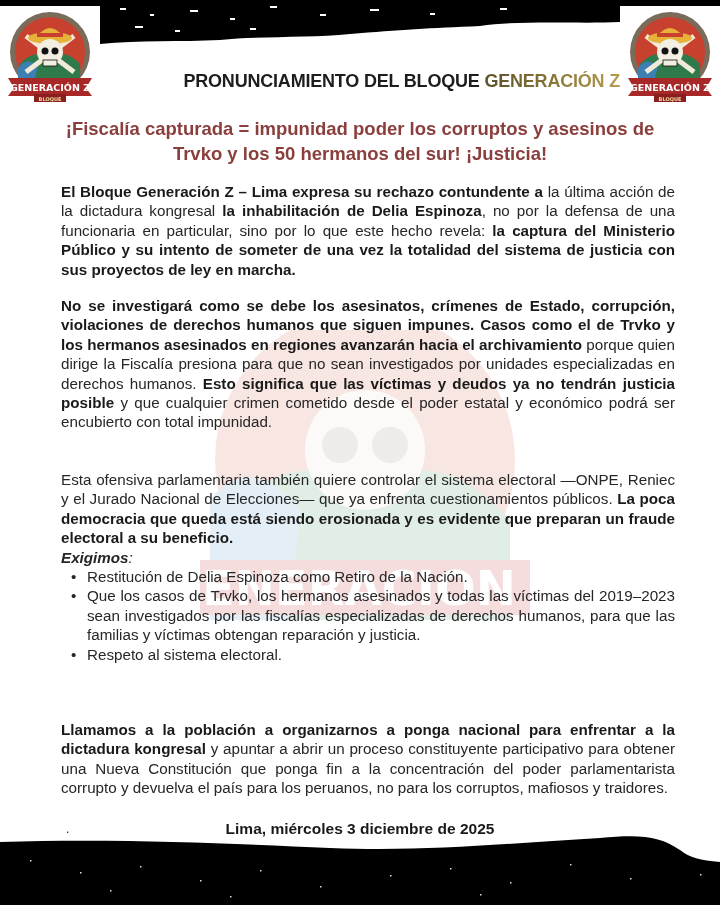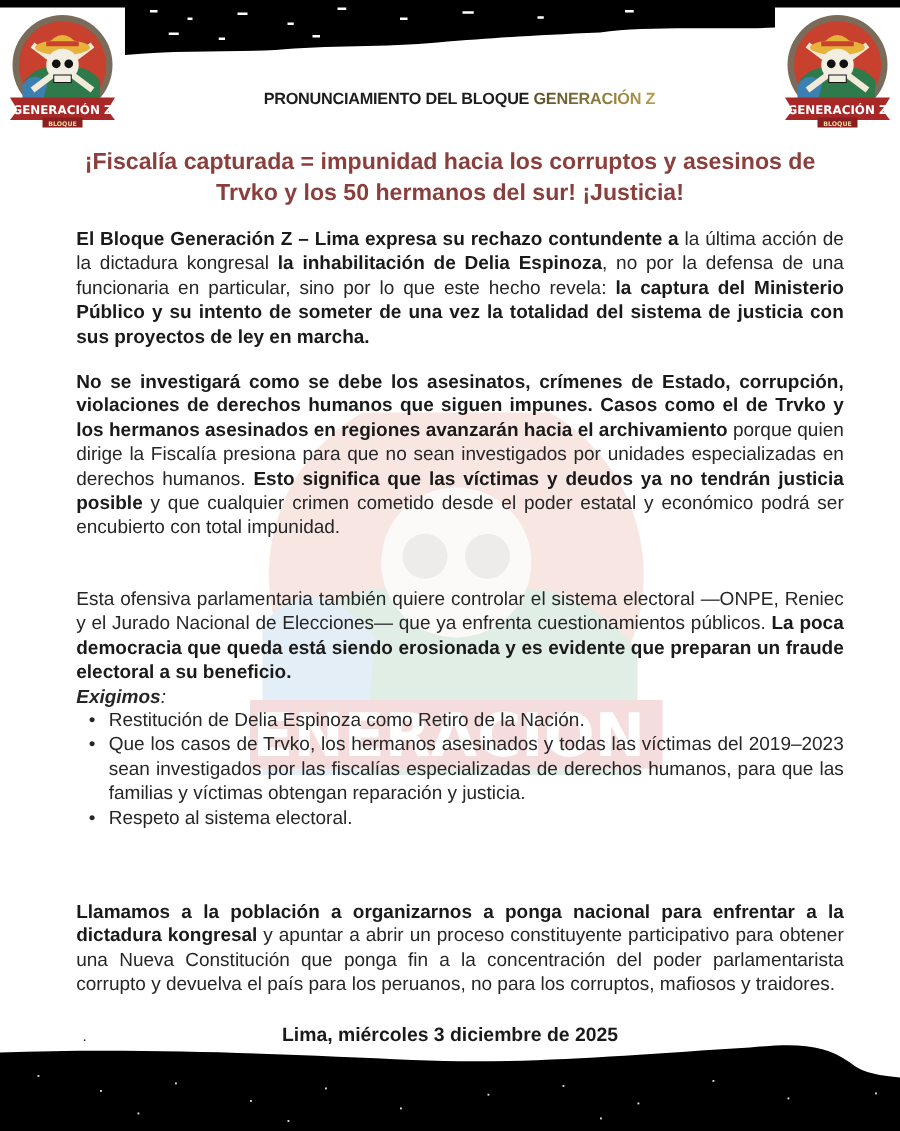--- a/index.html
+++ b/index.html
@@ -3,22 +3,22 @@
 <meta charset="utf-8">
 <style>
   html, body { margin: 0; padding: 0; }
   body { width: 720px; height: 905px; background: #ffffff; position: relative; overflow: hidden;
          font-family: "Liberation Sans", "DejaVu Sans", sans-serif; color: #1f1f1f; }
   .top-black { position: absolute; left: 0; top: 0; width: 720px; height: 6px; background: #000; }
   .brush-top { position: absolute; left: 100px; top: 0; width: 520px; height: 46px; }
   .logo { position: absolute; width: 92px; height: 96px; top: 8px; }
   .logo-left { left: 4px; }
   .logo-right { left: 624px; }
-  .header-title { position: absolute; left: 115px; top: 71px; width: 505px; text-align: center;
-                  font-weight: bold; font-size: 13px; letter-spacing: -0.2px; white-space: nowrap; color: #1d1d1d; }
+  .header-title { position: absolute; left: 115px; top: 71px; width: 505px; text-align: right;
+                  font-weight: bold; font-size: 18px; letter-spacing: -0.2px; white-space: nowrap; color: #1d1d1d; }
   .header-title .gold { background: linear-gradient(90deg,#5a4f28,#8c7a3a 55%,#b79c4f); -webkit-background-clip: text; background-clip: text; color: transparent; }
   .subtitle { position: absolute; left: 40px; top: 116px; width: 640px; text-align: center; color: #8a3f3d;
               font-weight: bold; font-size: 18.5px; line-height: 25px; }
   .watermark { position: absolute; left: 180px; top: 330px; width: 370px; height: 290px; opacity: 0.16; }
   .body-text { position: absolute; left: 61px; width: 614px; font-size: 15.2px; line-height: 19.4px;
                text-align: justify; color: #262626; }
   .body-text b { color: #1a1a1a; }
   .red { color: #8a3f3d; }
   #p1 { top: 182px; }
   #p2 { top: 296px; }
@@ -92,21 +92,21 @@
   <rect x="39" y="52" width="14" height="6" fill="#f3eee2" stroke="#111" stroke-width="0.8"></rect>
   <path d="M4,70 L88,70 L82,80 L88,88 L4,88 L10,80 Z" fill="#a82828"></path>
   <text x="46" y="83" text-anchor="middle" font-family="DejaVu Sans, sans-serif" font-size="9.5" font-weight="bold" fill="#fff">GENERACIÓN Z</text>
   <rect x="30" y="86" width="32" height="8" fill="#8a1f1f"></rect>
   <text x="46" y="92.5" text-anchor="middle" font-family="DejaVu Sans, sans-serif" font-size="5" font-weight="bold" fill="#f2d9a0">BLOQUE</text>
 </svg>
 
 <div class="header-title"><span>PRONUNCIAMIENTO DEL BLOQUE </span><span class="gold">GENERACIÓN Z</span></div>
 
 <div class="subtitle">
-  <div>¡Fiscalía capturada = impunidad hacia los corruptos y asesinos de</div>
+  <div>¡Fiscalía capturada = impunidad poder los corruptos y asesinos de</div>
   <div>Trvko y los 50 hermanos del sur! ¡Justicia!</div>
 </div>
 
 <svg class="watermark" viewBox="0 0 370 290">
   <circle cx="185" cy="130" r="150" fill="#d96a4f"></circle>
   <path d="M40,190 Q110,110 185,160 Q260,110 330,190 L330,290 L40,290 Z" fill="#4c9a6a"></path>
   <path d="M30,170 Q70,120 120,180 L110,290 L30,290 Z" fill="#5a9ccc"></path>
   <circle cx="185" cy="120" r="60" fill="#efe6d6"></circle>
   <circle cx="160" cy="115" r="18" fill="#9a8c80"></circle>
     <circle cx="210" cy="115" r="18" fill="#9a8c80"></circle>

